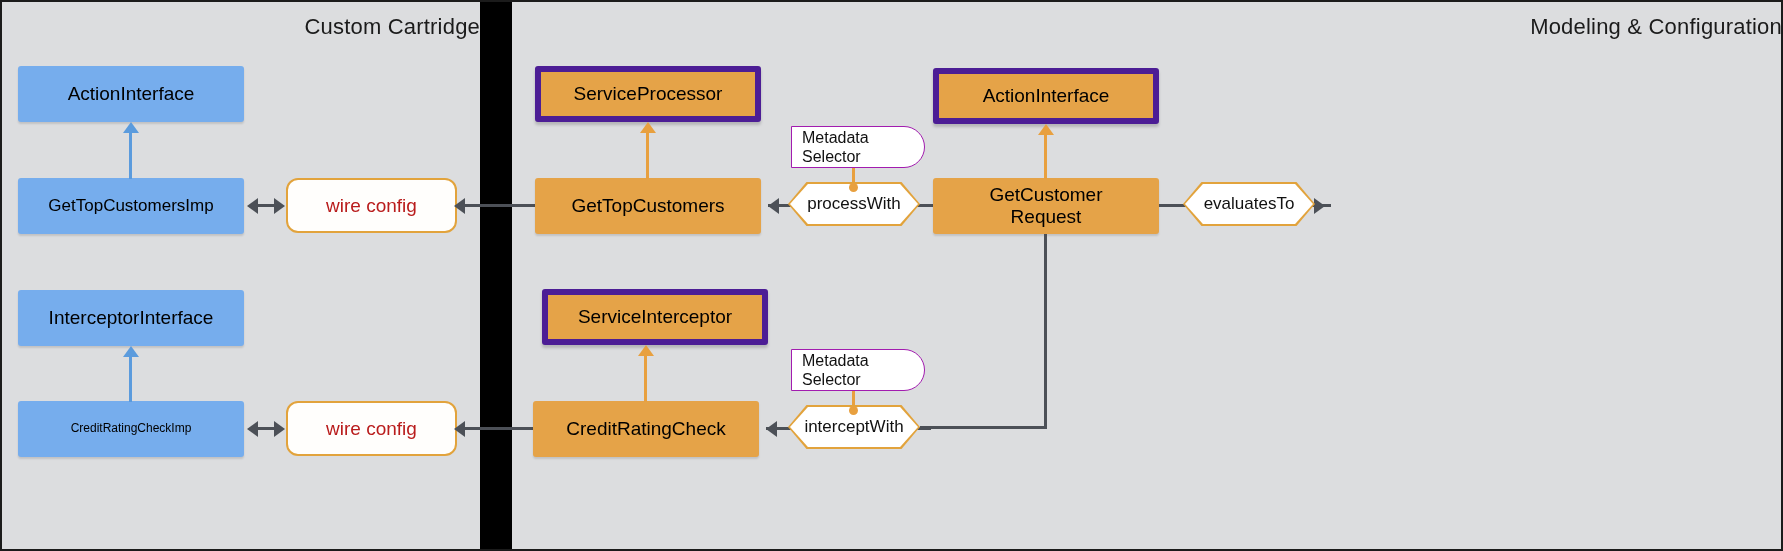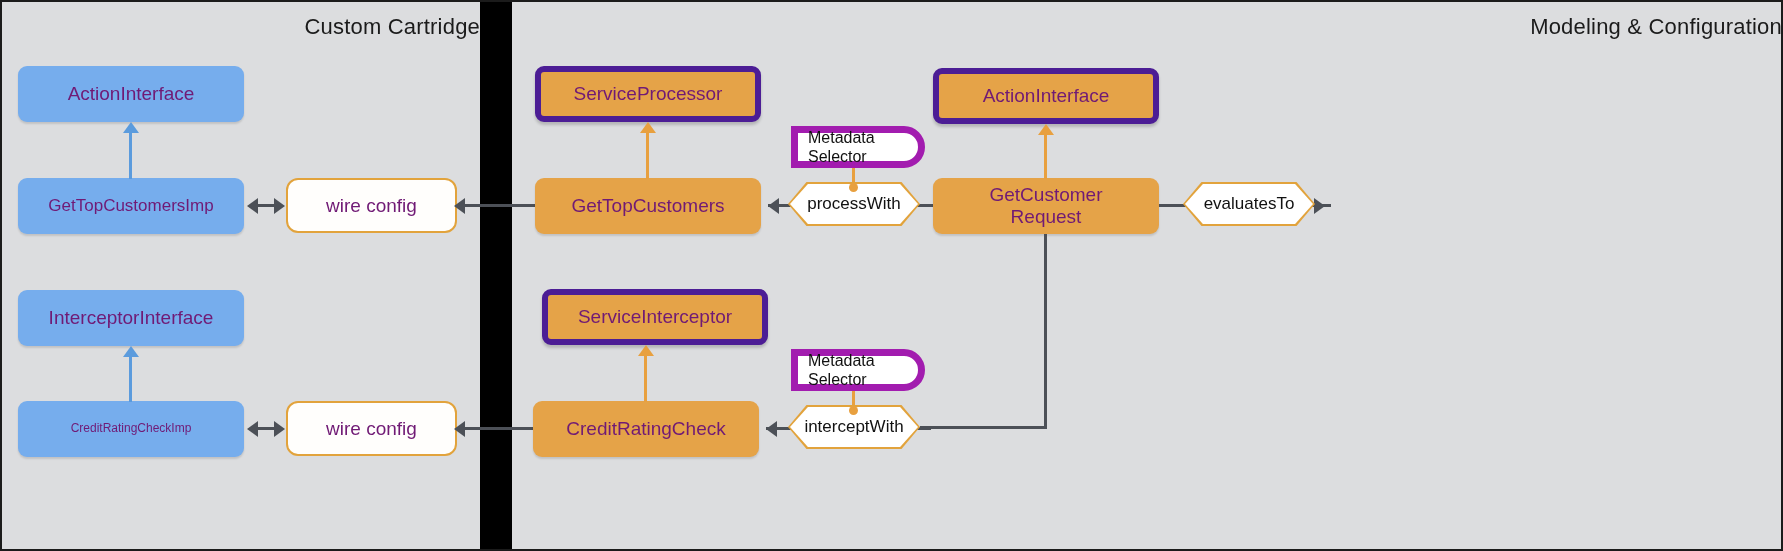--- a/index.html
+++ b/index.html
@@ -28,22 +28,22 @@
     top:0;bottom:0;
     background:#000000;
   }
 
   
   .node{
     position:absolute;
     box-sizing:border-box;
     display:flex;align-items:center;justify-content:center;
     text-align:center;
-    border-radius:9px;
-    color:#701a75;
+    border-radius:3px;
+    color:#000000;
     font-size:19px;
     line-height:1.15;
     white-space:pre-line;
   }
   .node.blue{
     background:#76aded;
     box-shadow:0 2px 2px rgba(0,0,0,.12);
   }
   .node.orange{
     background:#e5a348;
@@ -55,21 +55,21 @@
   }
 
   
   .wirebox{
     position:absolute;
     box-sizing:border-box;
     display:flex;align-items:center;justify-content:center;
     background:#fffefc;
     border:2px solid #e2a33c;
     border-radius:12px;
-    color:#701a75;
+    color:#b91c1c;
     font-size:19px;
   }
 
   
   .hex{
     position:absolute;
     display:flex;align-items:center;justify-content:center;
     color:#111;
     font-size:17px;
     white-space:nowrap;
@@ -86,21 +86,21 @@
     clip-path:polygon(14% 0,86% 0,100% 50%,86% 100%,14% 100%,0 50%);
   }
   .hex .hextxt{position:relative;z-index:2;padding:0 4px;}
 
   
   .note{
     position:absolute;
     box-sizing:border-box;
     display:flex;align-items:center;justify-content:flex-start;
     background:#ffffff;
-    border:7px solid #a21caf;
+    border:1px solid #a21caf;
     border-radius:0 60px 60px 0;
     color:#111;
     font-size:16px;
     line-height:1.2;
     padding-left:10px;
     white-space:pre-line;
     z-index:6;
   }
 
   

